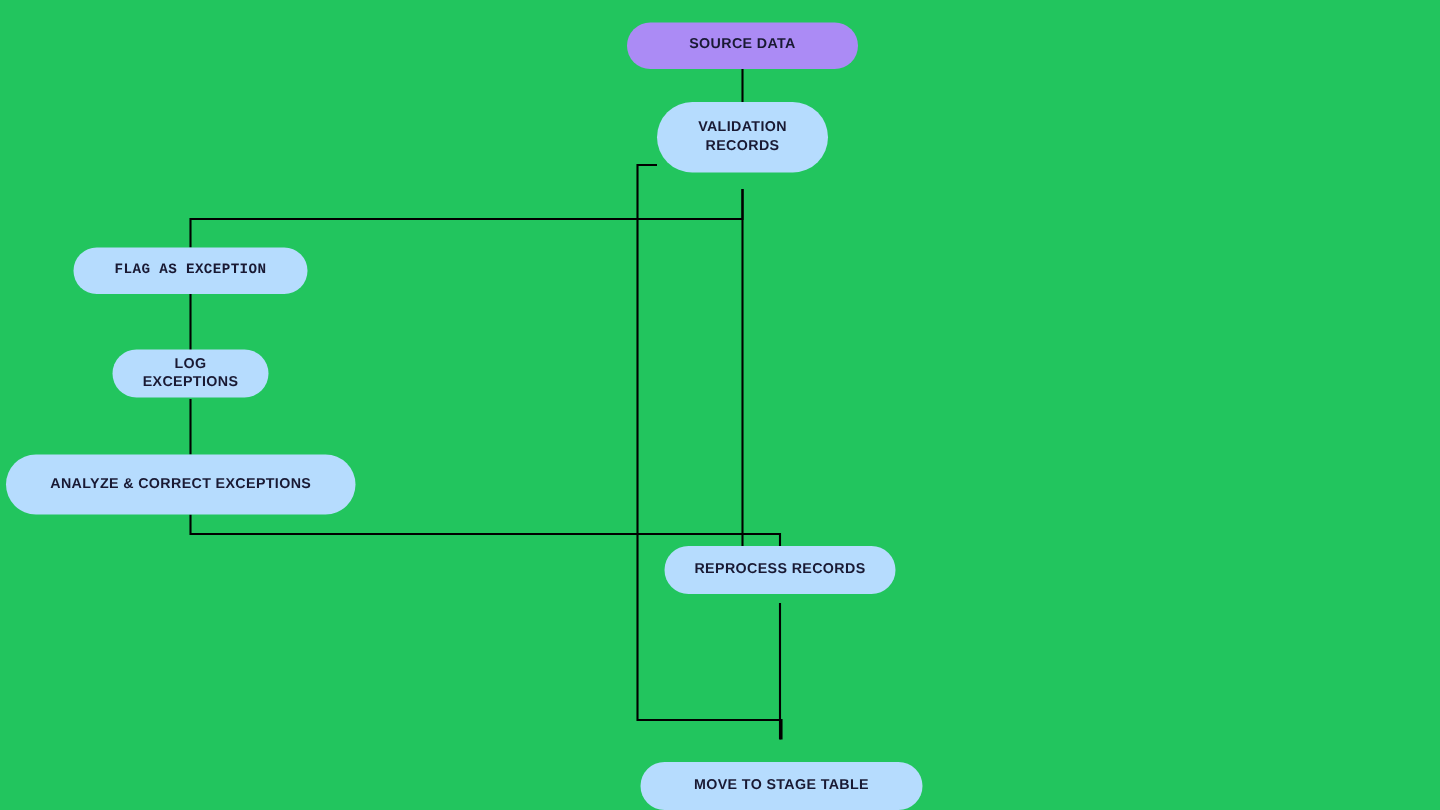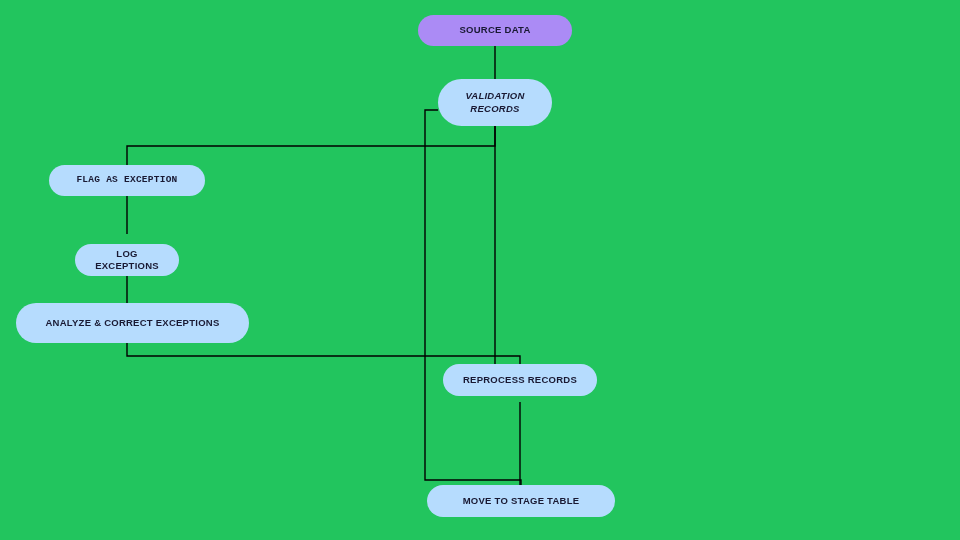--- a/index.html
+++ b/index.html
@@ -59,22 +59,22 @@
       <path d="M 127 196 L 127 234" fill="none" stroke="#000000" stroke-width="1.4"></path>
       <path d="M 127 266 L 127 303" fill="none" stroke="#000000" stroke-width="1.4"></path>
       <path d="M 127 343 L 127 356 L 520 356 L 520 370" fill="none" stroke="#000000" stroke-width="1.4"></path>
       <path d="M 495 126 L 495 370" fill="none" stroke="#000000" stroke-width="1.4"></path>
       <path d="M 520 402 L 520 493" fill="none" stroke="#000000" stroke-width="1.4"></path>
       <path d="M 438 110 L 425 110 L 425 480 L 521 480 L 521 493" fill="none" stroke="#000000" stroke-width="1.4"></path>
     </svg>
 
   <div id="node-layer">
       <div class="node" style="left: 418px; top: 15px; width: 154px; height: 31px; background: rgb(171, 139, 245); color: rgb(25, 25, 51);">Source Data</div>
-      <div class="node" style="left: 438px; top: 79px; width: 114px; height: 47px; background: rgb(182, 220, 254); color: rgb(25, 25, 51); font-style: italic;">Validation
+      <div class="node" style="left: 438px; top: 68px; width: 114px; height: 47px; background: rgb(182, 220, 254); color: rgb(25, 25, 51);">Validation
 Records</div>
       <div class="node" style="left: 49px; top: 165px; width: 156px; height: 31px; background: rgb(182, 220, 254); color: rgb(25, 25, 51); font-family: Liberation Mono, monospace;">Flag as Exception</div>
-      <div class="node" style="left: 75px; top: 244px; width: 104px; height: 32px; background: rgb(182, 220, 254); color: rgb(25, 25, 51); text-align: center;">Log Exceptions</div>
-      <div class="node" style="left: 16px; top: 303px; width: 233px; height: 40px; background: rgb(182, 220, 254); color: rgb(25, 25, 51);">Analyze &amp; Correct Exceptions</div>
+      <div class="node" style="left: 75px; top: 233px; width: 104px; height: 32px; background: rgb(182, 220, 254); color: rgb(25, 25, 51); text-align: center;">Log Exceptions</div>
+      <div class="node" style="left: 4px; top: 303px; width: 233px; height: 40px; background: rgb(182, 220, 254); color: rgb(25, 25, 51);">Analyze &amp; Correct Exceptions</div>
       <div class="node" style="left: 443px; top: 364px; width: 154px; height: 32px; background: rgb(182, 220, 254); color: rgb(25, 25, 51);">Reprocess Records</div>
-      <div class="node" style="left: 427px; top: 485px; width: 188px; height: 32px; background: rgb(182, 220, 254); color: rgb(25, 25, 51);">Move to Stage Table</div>
+      <div class="node" style="left: 427px; top: 508px; width: 188px; height: 32px; background: rgb(182, 220, 254); color: rgb(25, 25, 51);">Move to Stage Table</div>
     </div>
 
 </div>
 
 </body></html>

